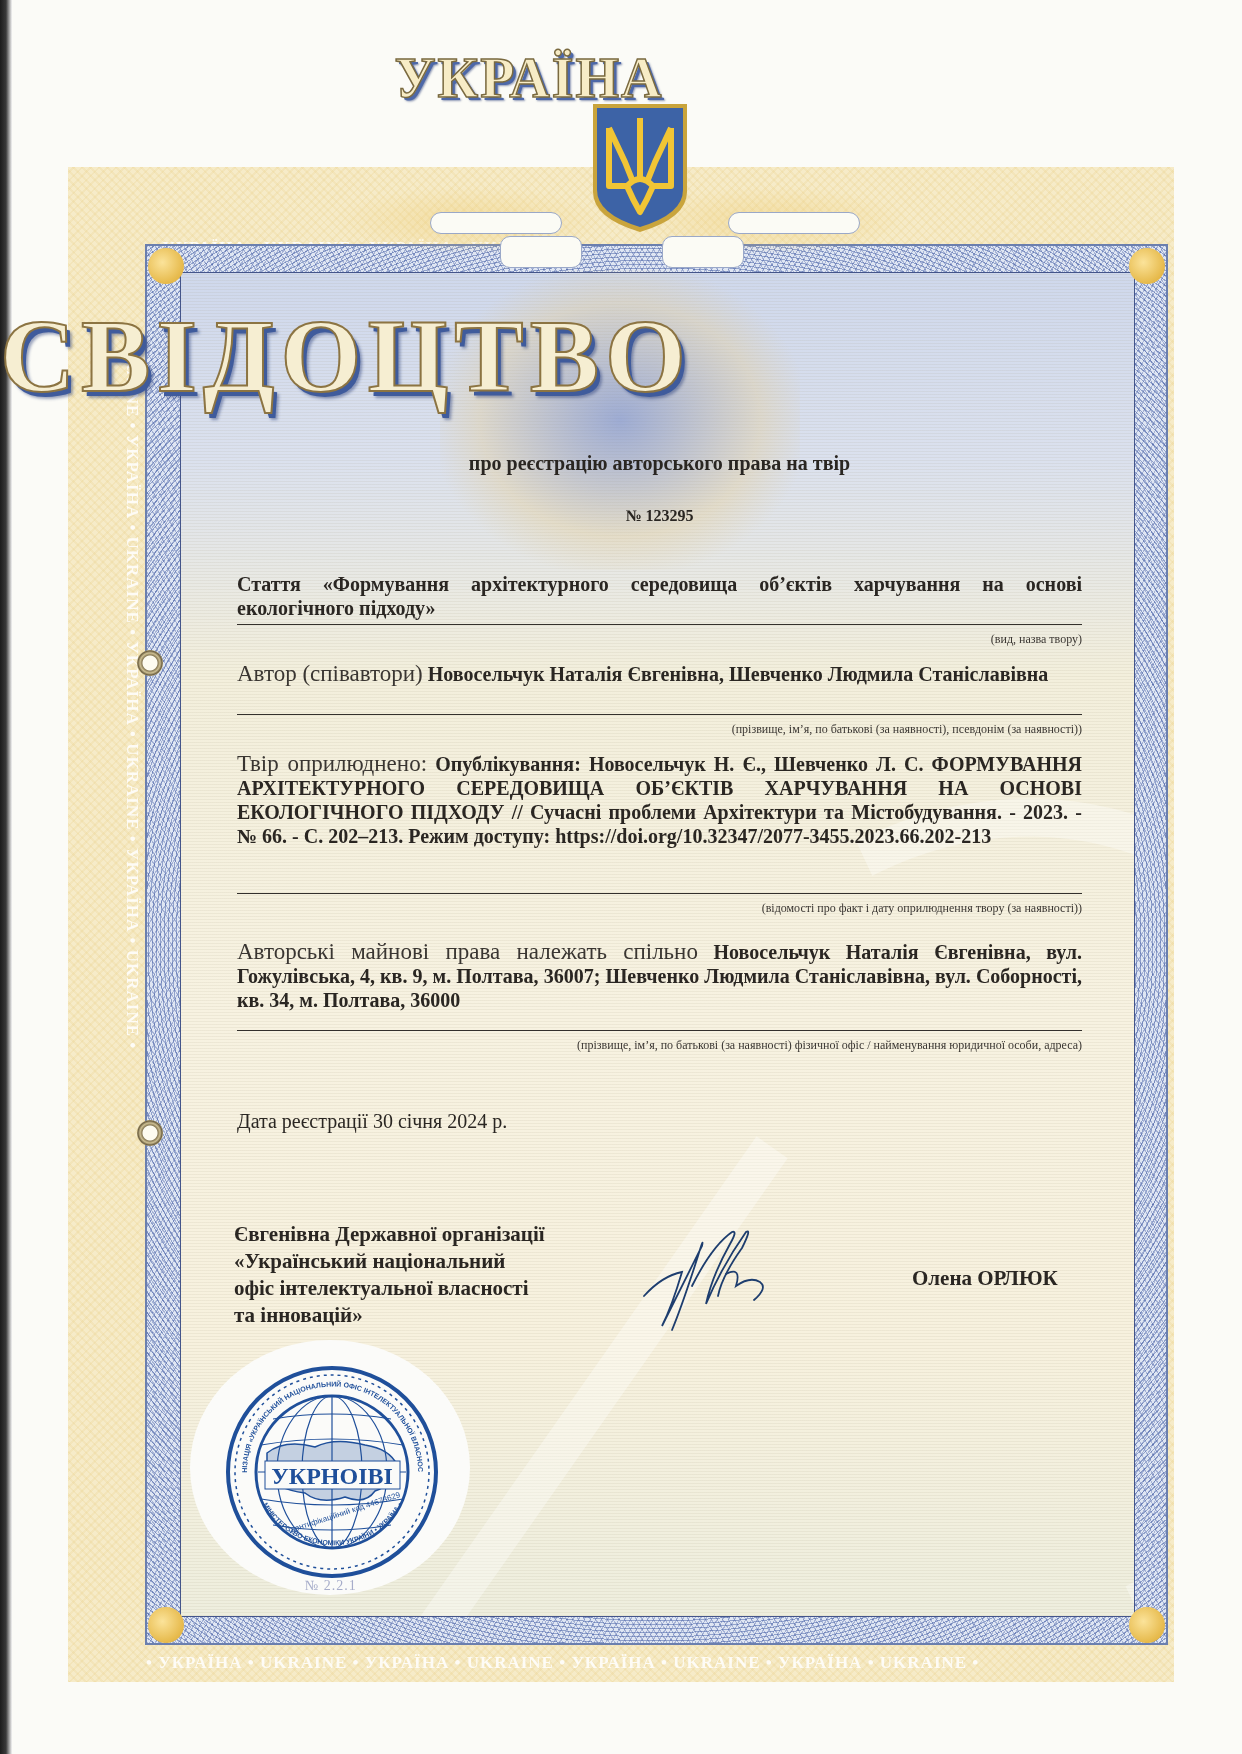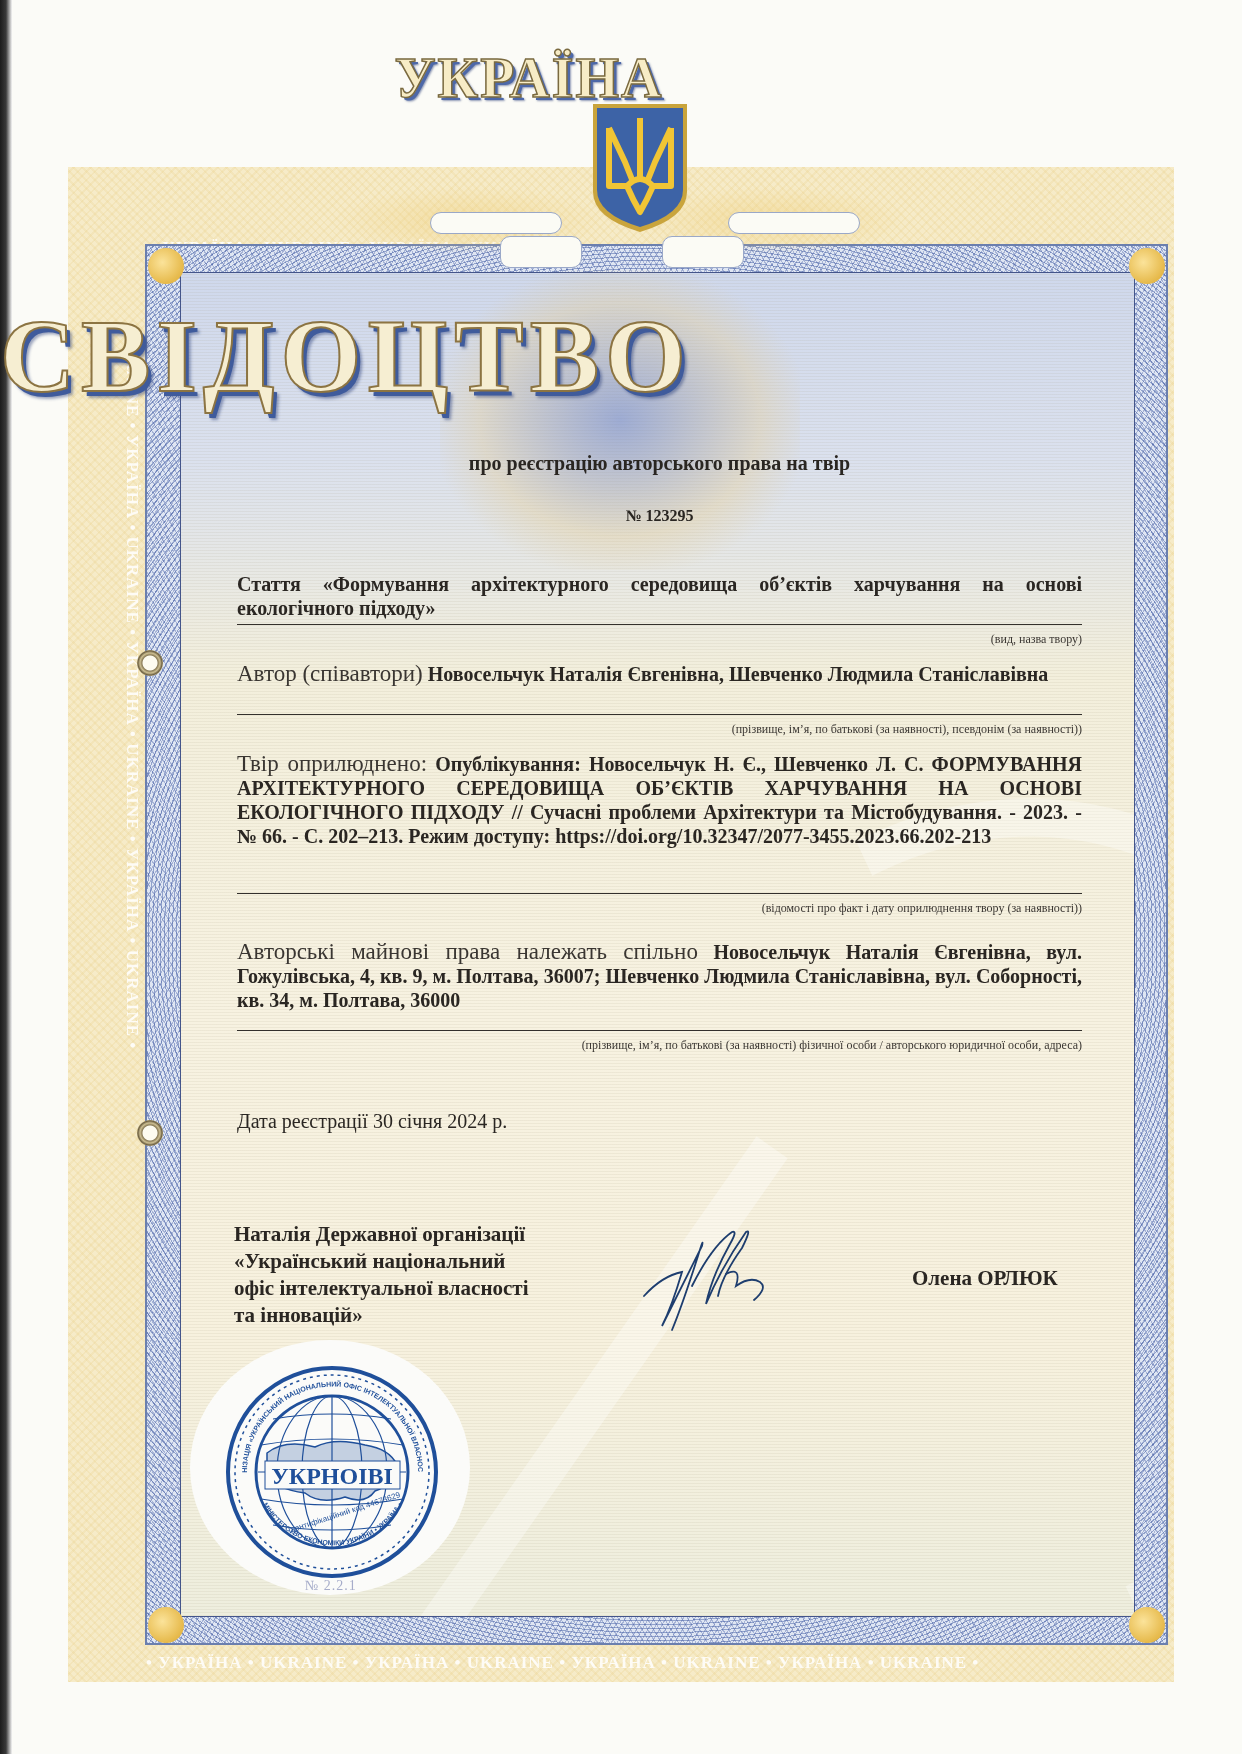--- a/index.html
+++ b/index.html
@@ -229,26 +229,26 @@
     <span>Опублікування: Новосельчук Н. Є., Шевченко Л. С. ФОРМУВАННЯ АРХІТЕКТУРНОГО СЕРЕДОВИЩА ОБ’ЄКТІВ ХАРЧУВАННЯ НА ОСНОВІ ЕКОЛОГІЧНОГО ПІДХОДУ // Сучасні проблеми Архітектури та Містобудування. - 2023. - № 66. - С. 202–213. Режим доступу: https://doi.org/10.32347/2077-3455.2023.66.202-213</span>
   </div>
   <div class="rule" style="top:893px"></div>
   <div class="caption" style="top:901px">(відомості про факт і дату оприлюднення твору (за наявності))</div>
 
   <div class="para" style="top:940px">
     <span class="lbl">Авторські майнові права належать спільно</span>
     <span>Новосельчук Наталія Євгенівна, вул. Гожулівська, 4, кв. 9, м. Полтава, 36007; Шевченко Людмила Станіславівна, вул. Соборності, кв. 34, м. Полтава, 36000</span>
   </div>
   <div class="rule" style="top:1030px"></div>
-  <div class="caption" style="top:1038px">(прізвище, ім’я, по батькові (за наявності) фізичної особи / авторського юридичної особи, адреса)</div>
+  <div class="caption" style="top:1038px">(прізвище, ім’я, по батькові (за наявності) фізичної офіс / найменування юридичної особи, адреса)</div>
 
   <div class="date">Дата реєстрації 30 січня 2024 р.</div>
 
   <div class="director">
-    <div>Наталія Державної організації</div>
+    <div>Євгенівна Державної організації</div>
     <div>«Український національний</div>
     <div>офіс інтелектуальної власності</div>
     <div>та інновацій»</div>
   </div>
 
   <svg class="signature" viewBox="0 0 150 110">
     <g fill="none" stroke="#1d3d6e" stroke-width="1.8" stroke-linecap="round">
       <path d="M2 70 Q20 50 40 46 Q30 80 20 100 Q40 60 60 20 Q62 10 56 30 Q40 80 30 104"></path>
       <path d="M50 60 Q70 20 90 6 Q96 4 88 18 Q70 50 64 78 Q80 40 104 6 Q110 2 100 22 Q80 50 76 70"></path>
       <path d="M84 48 Q100 40 94 60 Q108 50 118 56 Q126 62 112 74"></path>

